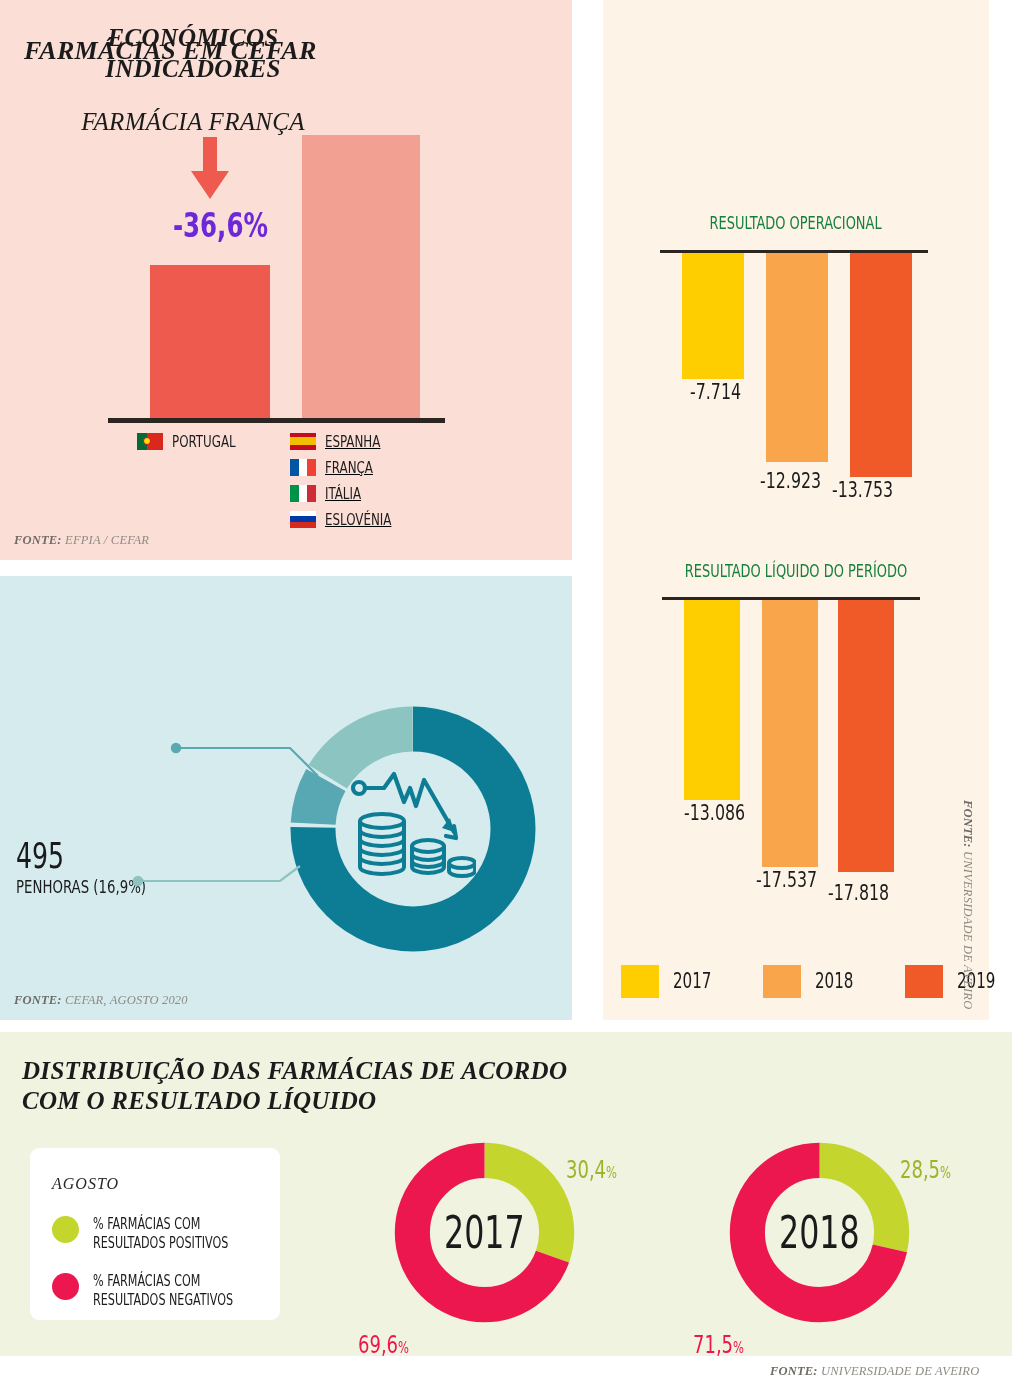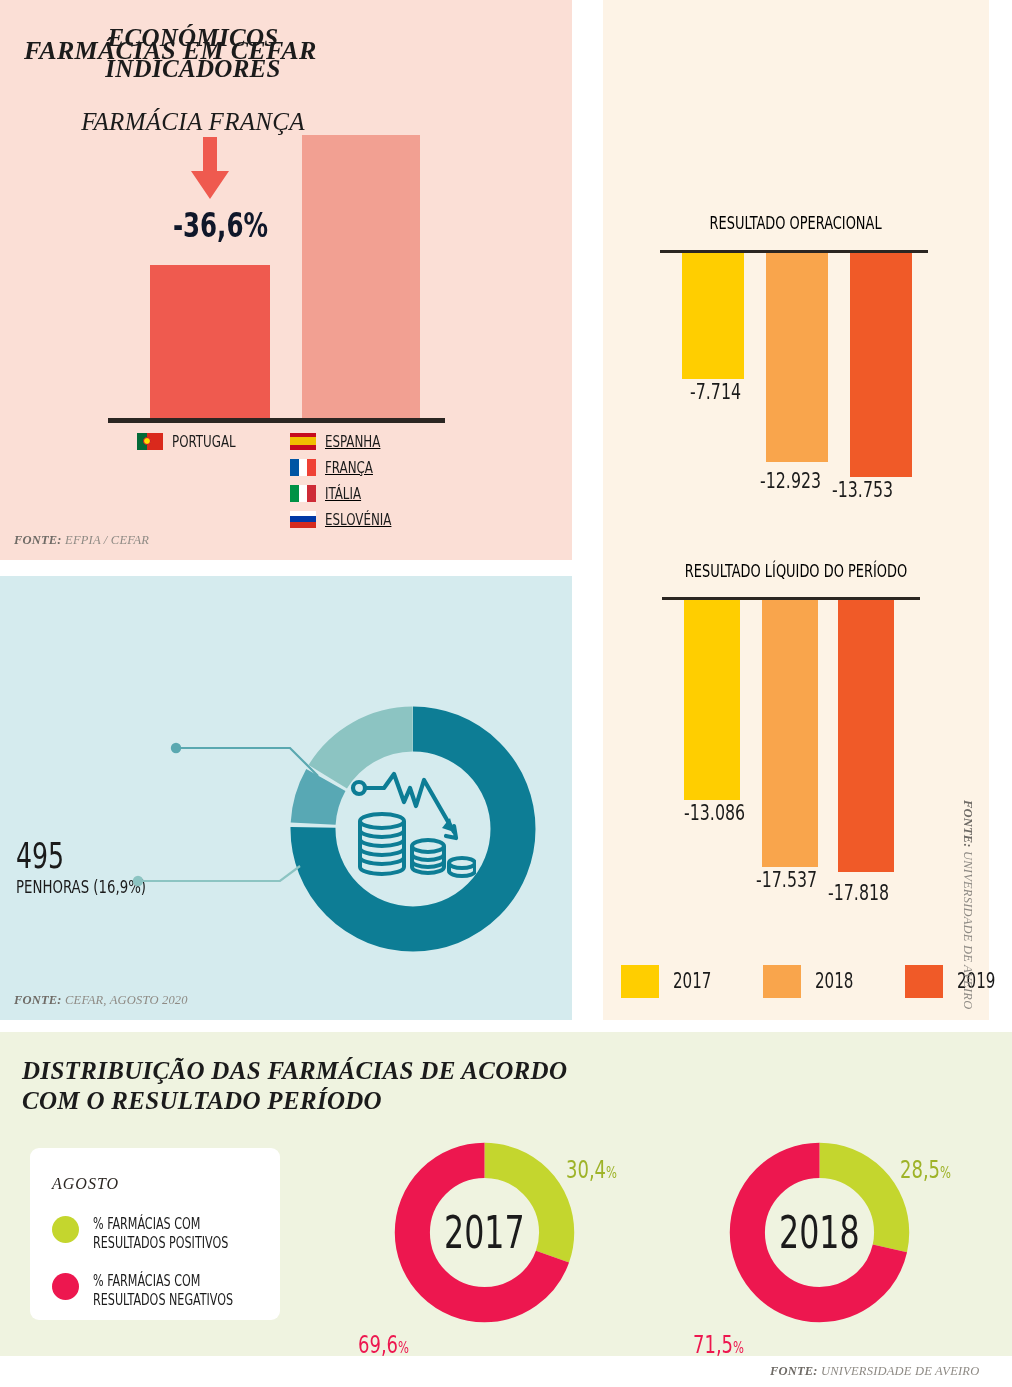--- a/index.html
+++ b/index.html
@@ -49,21 +49,21 @@
   }
   #p1-bar-eu {
     position:absolute; left:302px; top:135px; width:118px; height:284px;
     background:#f2a092;
   }
   #p1-arrow {
     position:absolute; left:186px; top:137px; width:48px; height:62px;
   }
   #p1-pct {
     position:absolute; left:160px; top:205px; width:120px;
-    text-align:center; font-size:34px; font-weight:bold; color:#0f172a;
+    text-align:center; font-size:34px; font-weight:bold; color:#6d28d9;
   }
   #p1-axis {
     position:absolute; left:108px; top:418px; width:337px; height:5px;
     background:#2b2622;
   }
   .flag { display:inline-block; width:26px; height:17px; vertical-align:middle;
           position:relative; overflow:hidden; }
   .lg-row { display:flex; align-items:center; gap:9px; height:26px; }
   .lg-label { font-size:16.5px; color:#1b1b1b; }
   #p1-leg-pt { position:absolute; left:137px; top:428px; }
@@ -105,21 +105,21 @@
   #panel-indic {
     position:absolute; left:603px; top:0; width:386px; height:1020px;
     background:#fdf3e6;
   }
   #p3-title { position:absolute; left:0; top:22px; width:386px; text-align:center;
               font-size:25px; line-height:31px; }
   #p3-sub   { position:absolute; left:0; top:108px; width:386px; text-align:center;
               font-family:"Liberation Serif",serif; font-style:italic; font-weight:normal;
               font-size:25px; color:#1b1b1b; }
   .sec-head { position:absolute; width:386px; text-align:center;
-              font-size:18px; color:#000000; }
+              font-size:18px; color:#15803d; }
   .sec-rule { position:absolute; height:3px; background:#2b2622; }
   .obar { position:absolute; }
   .obar-label { position:absolute; font-size:22px; color:#1b1b1b; white-space:nowrap; }
   #p3-legend { position:absolute; left:603px; top:952px; width:386px; height:58px;
                display:flex; align-items:center; }
   .yr-item { display:flex; align-items:center; gap:14px; }
   .yr-sw { width:38px; height:33px; }
   .yr-lab { font-size:21px; color:#1b1b1b; }
   #p3-fonte-vert {
     position:absolute; left:975px; top:800px;
@@ -330,21 +330,21 @@
   </div>
 
   <div id="p3-fonte-vert" class="fonte">
     <b>FONTE:</b><span> UNIVERSIDADE DE AVEIRO</span>
   </div>
 
   <div id="panel-dist"></div>
 
   <div id="p4-title" class="serif-title">
     <div>DISTRIBUIÇÃO DAS FARMÁCIAS DE ACORDO</div>
-    <div>COM O RESULTADO PERÍODO</div>
+    <div>COM O RESULTADO LÍQUIDO</div>
   </div>
 
   <div id="p4-legend-box"></div>
   <div id="p4-legend-title">AGOSTO</div>
 
   <div class="p4-leg-row" style="left:52px; top:1215px; width:215px;">
     <span class="p4-dot" style="background:#c4d62e"></span>
     <span class="p4-leg-txt">
       <span class="cond" style="display:block">% FARMÁCIAS COM</span>
       <span class="cond" style="display:block">RESULTADOS POSITIVOS</span>

